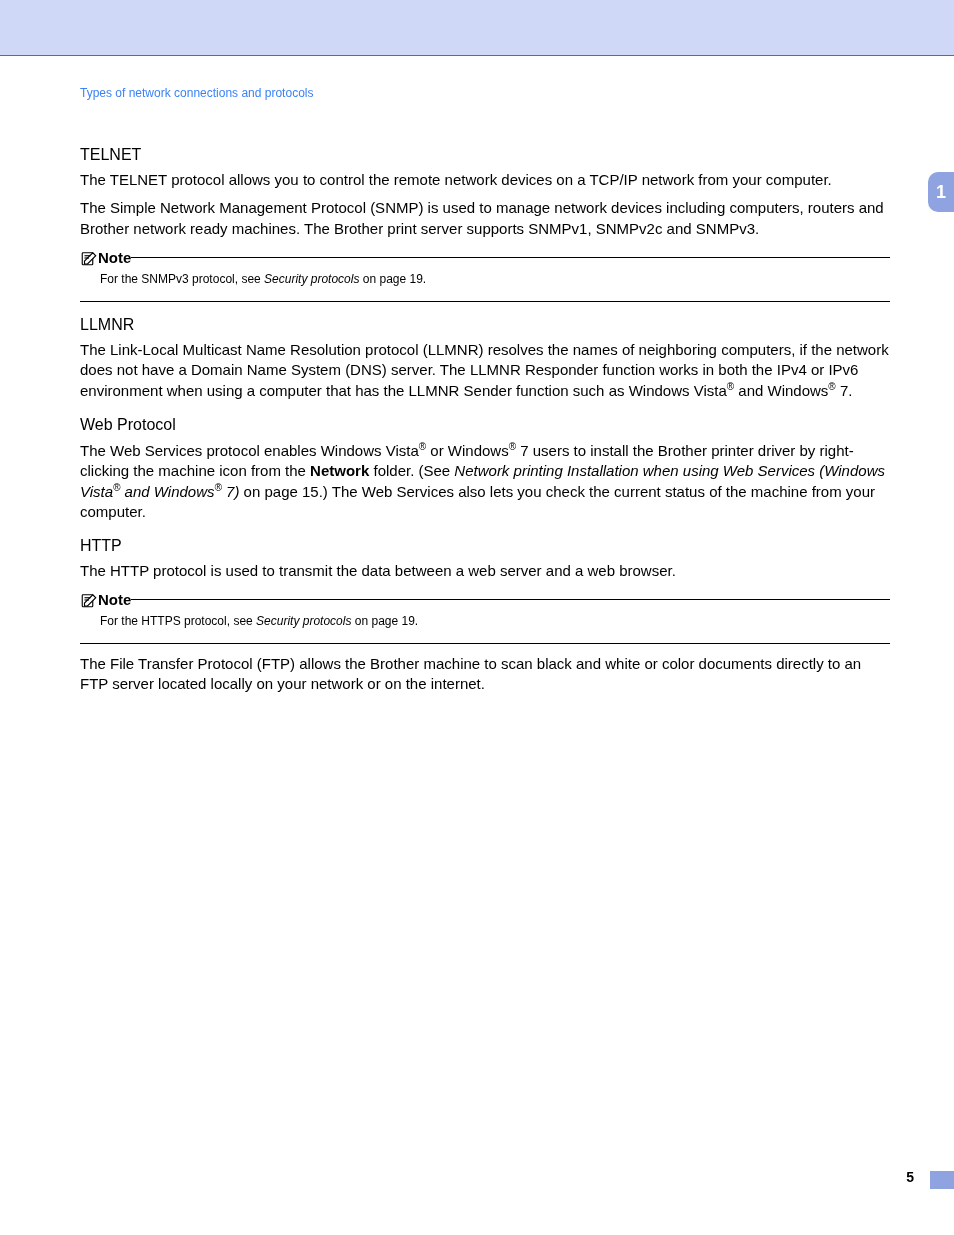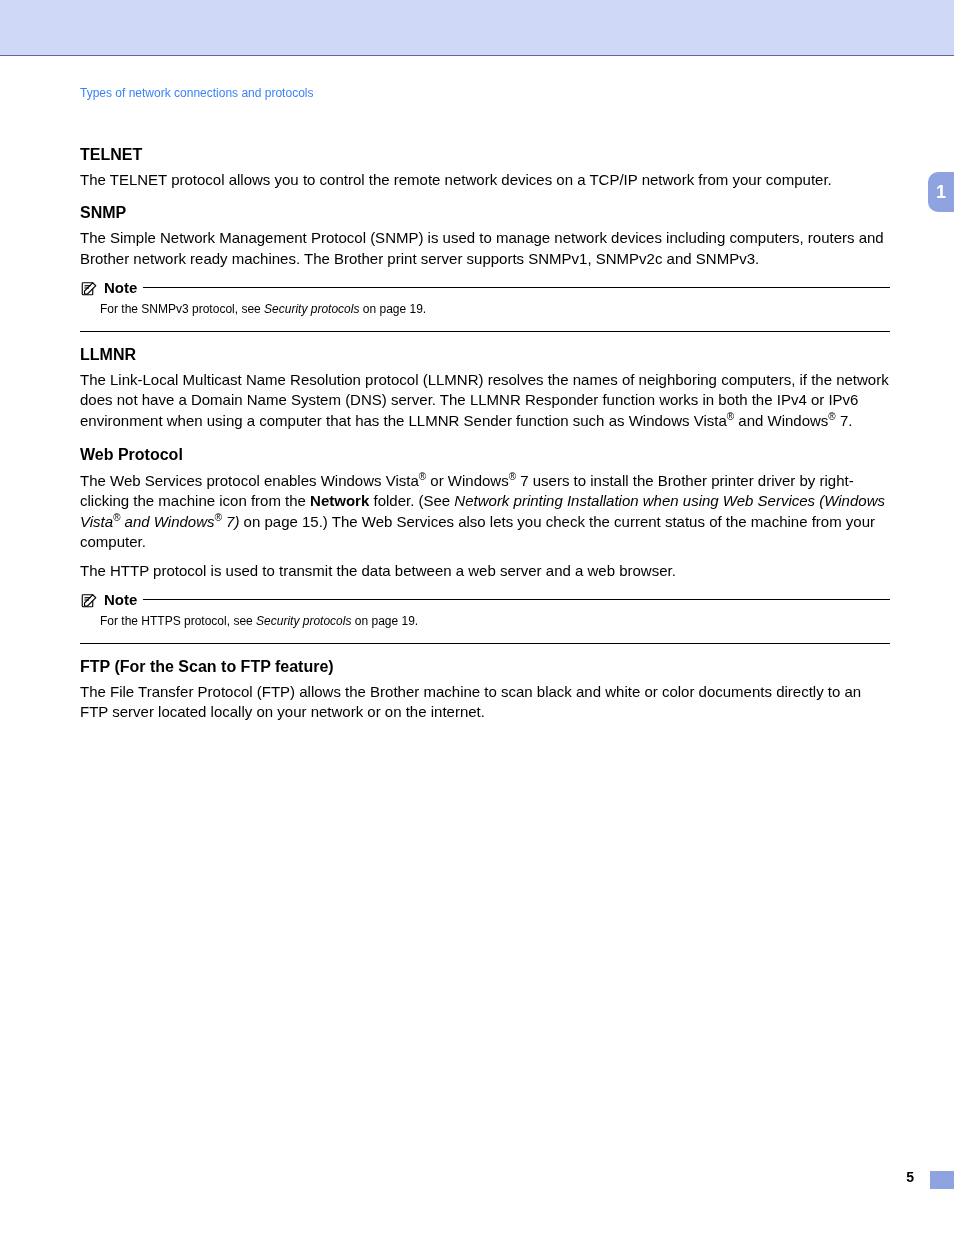--- a/index.html
+++ b/index.html
@@ -41,40 +41,39 @@
     justify-content: center;
   }
   .content {
     position: absolute;
     top: 132px;
     left: 80px;
     width: 810px;
   }
   .section-heading {
     font-size: 16px;
-    font-weight: bold;
+    font-weight: normal;
     margin-top: 14px;
     margin-bottom: 6px;
   }
   .body-text {
     font-size: 15px;
     line-height: 1.35;
     margin-bottom: 8px;
   }
   .bold { font-weight: bold; }
   .italic { font-style: italic; }
   sup { font-size: 10px; vertical-align: super; }
   .note-box {
     margin-top: 10px;
     margin-bottom: 10px;
   }
   .note-header {
     display: flex;
     align-items: center;
-    gap: 6px;
   }
   .note-line-top {
     flex: 1;
     height: 1px;
     background: #000;
   }
   .note-label {
     font-weight: bold;
     font-size: 15px;
   }
@@ -119,21 +118,20 @@
 
 <div class="breadcrumb">Types of network connections and protocols</div>
 
 <div class="chapter-tab">1</div>
 
 <div class="content">
 
   <div class="section-heading">TELNET</div>
   <div class="body-text">The TELNET protocol allows you to control the remote network devices on a TCP/IP network from your computer.</div>
 
-  <div class="section-heading">SNMP</div>
   <div class="body-text">The Simple Network Management Protocol (SNMP) is used to manage network devices including computers, routers and Brother network ready machines. The Brother print server supports SNMPv1, SNMPv2c and SNMPv3.</div>
 
   <div class="note-box">
     <div class="note-header">
       <span class="note-icon">
         <svg viewBox="0 0 24 24" fill="none" stroke="#000" stroke-width="1.5">
           <rect x="3" y="5" width="14" height="16" rx="1"></rect>
           <path d="M17 5 L21 9 L10 20 L6 20 L6 16 Z" fill="#fff"></path>
           <line x1="6" y1="9" x2="14" y2="9"></line>
           <line x1="6" y1="12" x2="12" y2="12"></line>
@@ -151,20 +149,21 @@
   <div class="section-heading">LLMNR</div>
   <div class="body-text">
     <span>The Link-Local Multicast Name Resolution protocol (LLMNR) resolves the names of neighboring computers, if the network does not have a Domain Name System (DNS) server. The LLMNR Responder function works in both the IPv4 or IPv6 environment when using a computer that has the LLMNR Sender function such as Windows Vista</span><sup>®</sup><span> and Windows</span><sup>®</sup><span> 7.</span>
   </div>
 
   <div class="section-heading">Web Protocol</div>
   <div class="body-text">
     <span>The Web Services protocol enables Windows Vista</span><sup>®</sup><span> or Windows</span><sup>®</sup><span> 7 users to install the Brother printer driver by right-clicking the machine icon from the </span><span class="bold">Network</span><span> folder. (See </span><span class="italic"><span>Network printing Installation when using Web Services (Windows Vista</span><sup>®</sup><span> and Windows</span><sup>®</sup><span> 7)</span></span><span> on page 15.) The Web Services also lets you check the current status of the machine from your computer.</span>
   </div>
 
+  <div class="section-heading">HTTP</div>
   <div class="body-text">The HTTP protocol is used to transmit the data between a web server and a web browser.</div>
 
   <div class="note-box">
     <div class="note-header">
       <span class="note-icon">
         <svg viewBox="0 0 24 24" fill="none" stroke="#000" stroke-width="1.5">
           <rect x="3" y="5" width="14" height="16" rx="1"></rect>
           <path d="M17 5 L21 9 L10 20 L6 20 L6 16 Z" fill="#fff"></path>
           <line x1="6" y1="9" x2="14" y2="9"></line>
           <line x1="6" y1="12" x2="12" y2="12"></line>
@@ -172,19 +171,18 @@
       </span>
       <span class="note-label">Note</span>
       <span class="note-line-top"></span>
     </div>
     <div class="note-body">
       <span>For the HTTPS protocol, see </span><span class="italic">Security protocols</span><span> on page 19.</span>
     </div>
     <div class="note-line-bottom"></div>
   </div>
 
-  <div class="section-heading">FTP (For the Scan to FTP feature)</div>
   <div class="body-text">The File Transfer Protocol (FTP) allows the Brother machine to scan black and white or color documents directly to an FTP server located locally on your network or on the internet.</div>
 
 </div>
 
 <div class="page-number">5</div>
 <div class="page-bar"></div>
 
 </body></html>

